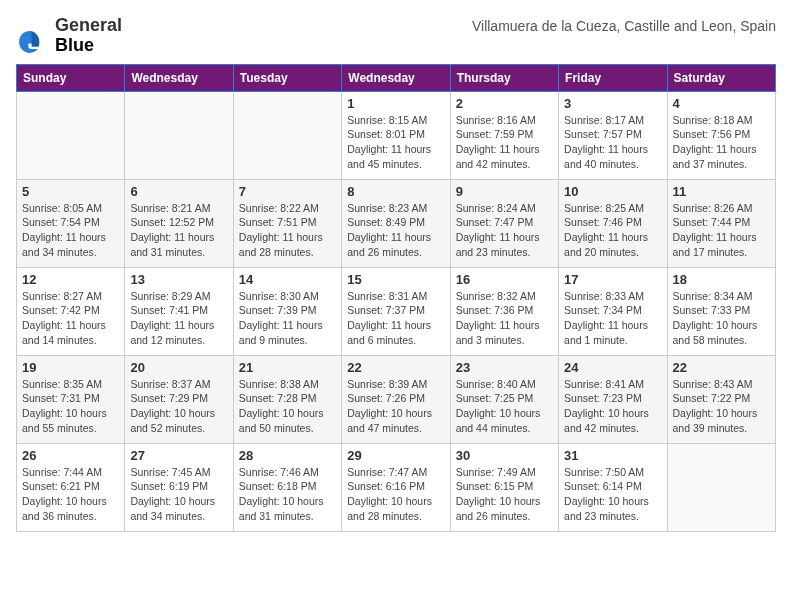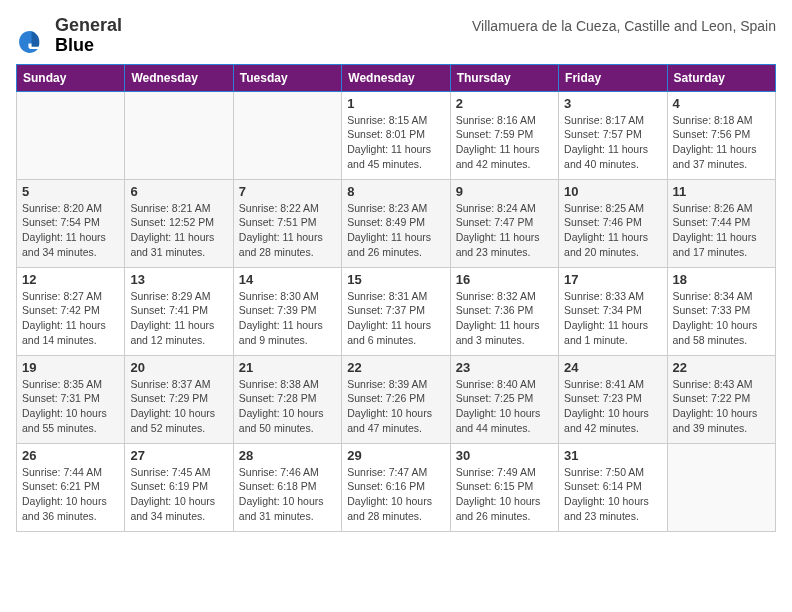--- a/index.html
+++ b/index.html
@@ -148,21 +148,21 @@
           <div class="day-num">4</div>
           <div class="day-info" style="white-space: pre-line;">Sunrise: 8:18 AM
 Sunset: 7:56 PM
 Daylight: 11 hours
 and 37 minutes.</div>
         </td>
       </tr>
       <tr class="row-shade">
         <td>
           <div class="day-num">5</div>
-          <div class="day-info" style="white-space: pre-line;">Sunrise: 8:20 AM
+          <div class="day-info" style="white-space: pre-line;">Sunrise: 8:05 AM
 Sunset: 7:54 PM
 Daylight: 11 hours
 and 34 minutes.</div>
         </td>
         <td>
           <div class="day-num">6</div>
           <div class="day-info" style="white-space: pre-line;">Sunrise: 8:21 AM
 Sunset: 12:52 PM
 Daylight: 11 hours
 and 31 minutes.</div>

